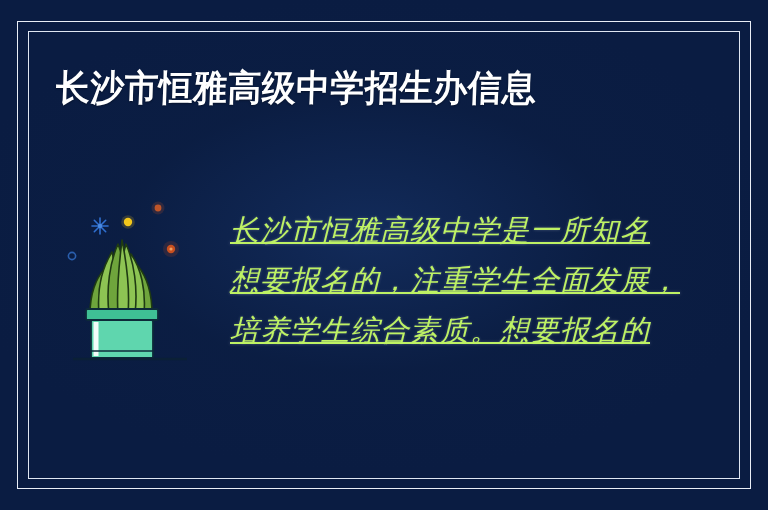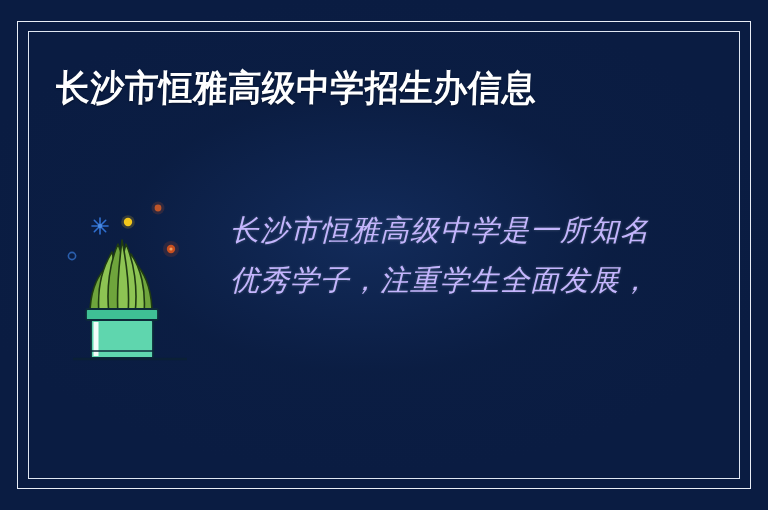--- a/index.html
+++ b/index.html
@@ -72,28 +72,29 @@
   }
 
   
   #body-text {
     position: absolute;
     left: 230px;
     top: 205px;
     width: 420px;
   }
   .body-line {
-    color: #c4b5fd;
+    color: #bef264;
     font-size: 29px;
     line-height: 50px;
     letter-spacing: 1px;
     font-family: "DejaVu Sans", "Liberation Sans", sans-serif;
     font-style: italic;
     white-space: nowrap;
     text-shadow: 0 0 3px rgba(255,255,255,0.25);
+    text-decoration: underline;
   }
 
   
   #illustration {
     position: absolute;
     left: 60px;
     top: 196px;
     width: 140px;
     height: 175px;
   }
@@ -152,16 +153,17 @@
         <rect x="33.5" y="126" width="5" height="34" fill="#ffffff" opacity="0.92"></rect>
         <line x1="31" y1="155" x2="93" y2="155" stroke="#0d2a3a" stroke-width="1.4"></line>
       </g>
 
       <line x1="13" y1="163" x2="127" y2="163" stroke="#0b2036" stroke-width="2.4"></line>
     </svg>
   </div>
 
   <div id="body-text">
     <div class="body-line">长沙市恒雅高级中学是一所知名</div>
-    <div class="body-line">优秀学子，注重学生全面发展，</div>
+    <div class="body-line">想要报名的，注重学生全面发展，</div>
+    <div class="body-line">培养学生综合素质。想要报名的</div>
   </div>
 
 </div>
 
 </body></html>

